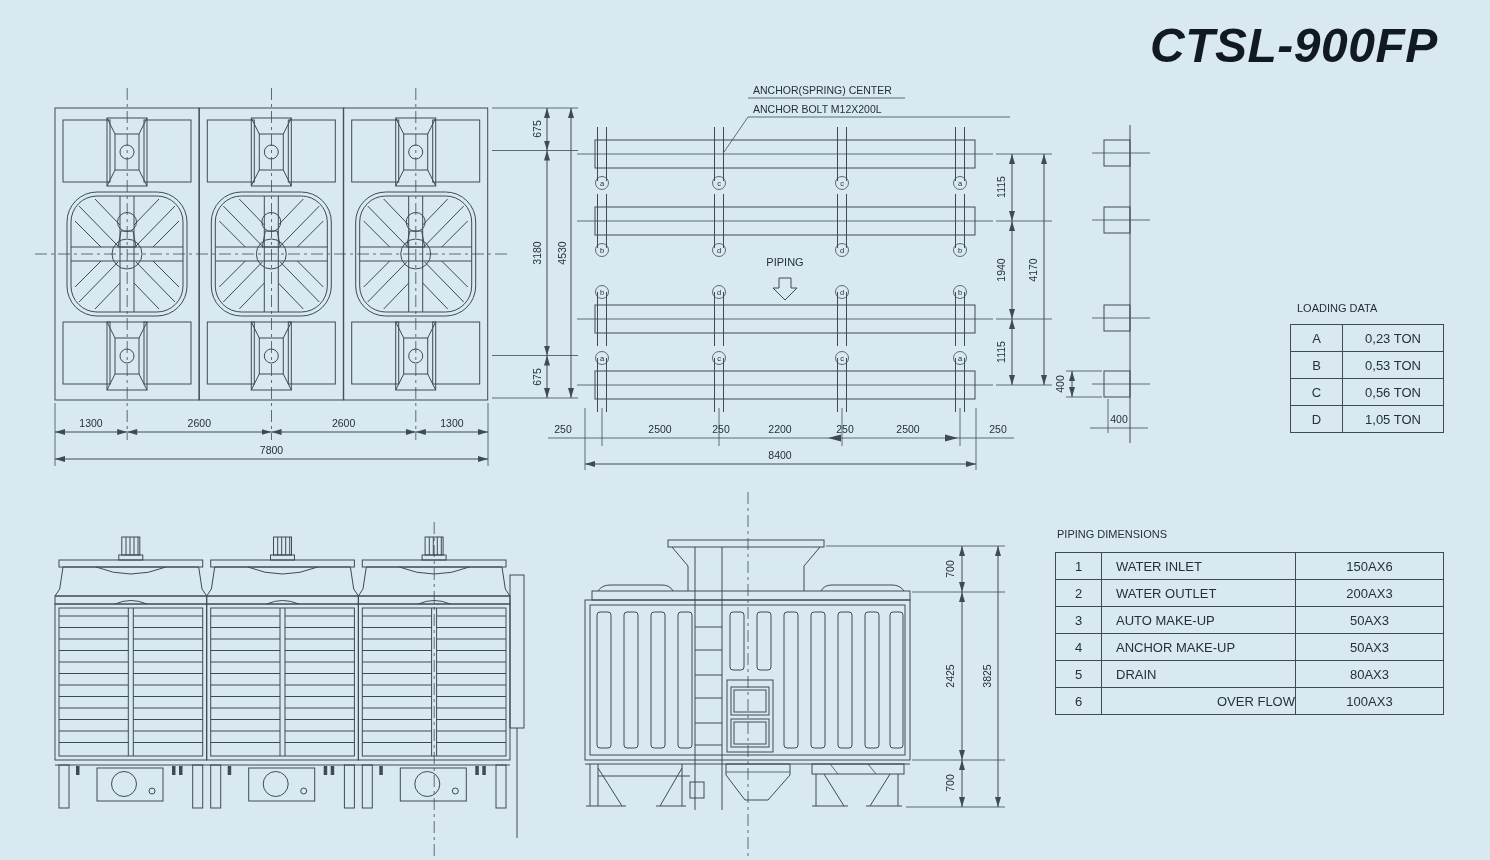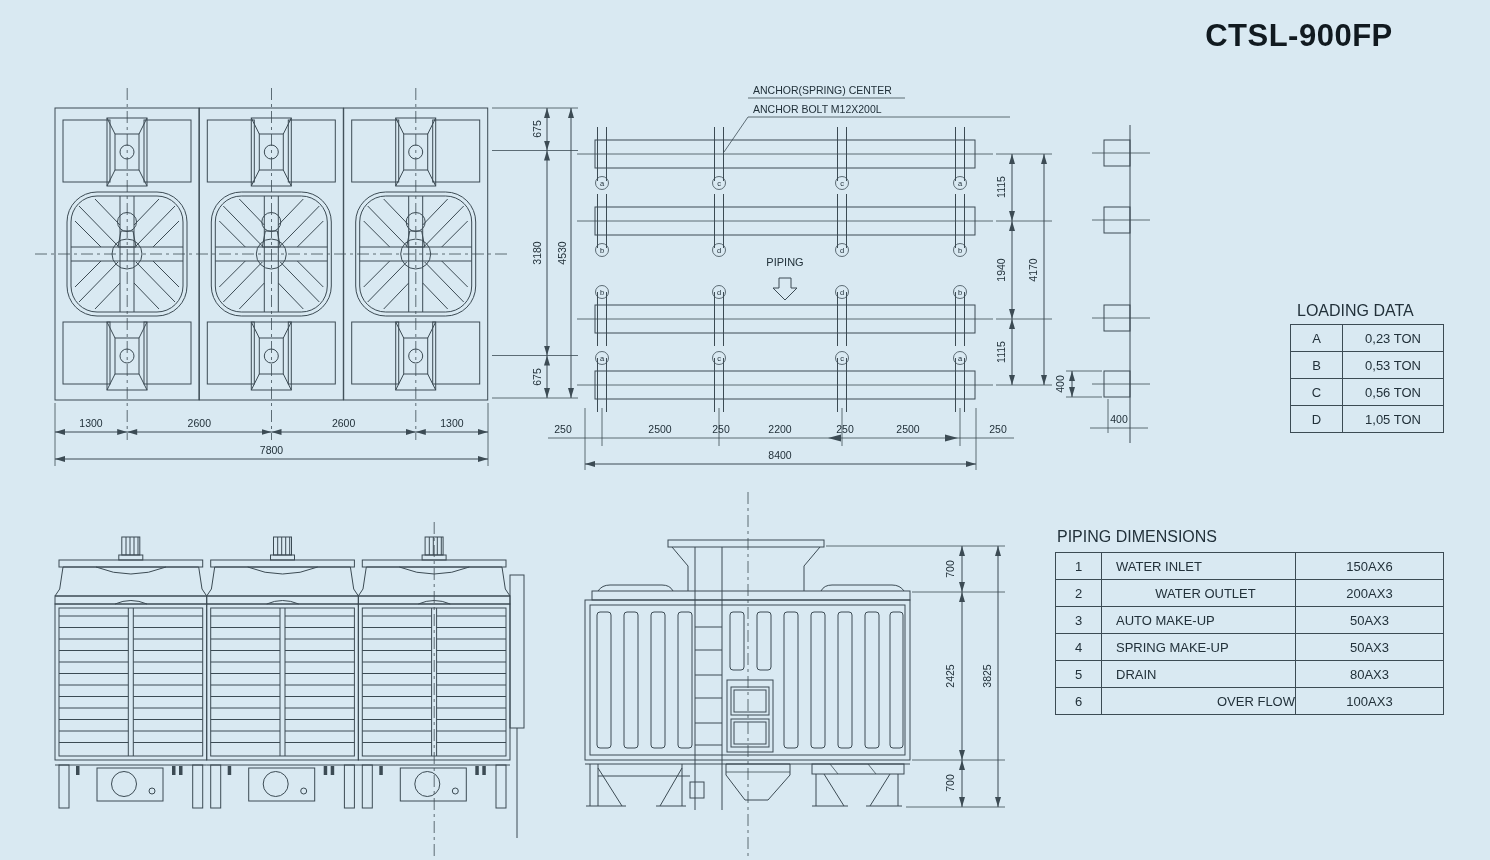--- a/index.html
+++ b/index.html
@@ -20,24 +20,24 @@
   .drawing .cl{stroke-dasharray:12 4 3 4;stroke-width:.8;}
   .drawing .thin{stroke-width:.8;}
   .drawing text{fill:var(--text);stroke:none;font-family:"Liberation Sans",sans-serif;}
   .drawing .dim{font-size:10.5px;text-anchor:middle;}
   .drawing .note{font-size:10.5px;}
   .drawing .lbl{font-size:7.5px;text-anchor:middle;}
   .drawing .arrow{fill:var(--line);stroke:none;}
   .drawing .dot{fill:var(--line);stroke:none;}
   .drawing .solid{fill:var(--line);stroke:none;}
   .page-title{
-    position:absolute;top:18px;left:1150px;width:298px;text-align:center;
-    font-size:31px;font-weight:bold;letter-spacing:.5px;color:#111a20;
+    position:absolute;top:18px;left:1150px;width:298px;text-align:left;
+    font-size:48px;font-weight:bold;letter-spacing:.5px;color:#111a20;font-style:italic;
   }
-  .tbl-title{position:absolute;font-size:16px;color:var(--text);}
+  .tbl-title{position:absolute;font-size:11px;color:var(--text);}
   table.dtable{border-collapse:collapse;position:absolute;table-layout:fixed;}
   table.dtable td,table.dtable th{
     border:1px solid var(--line);font-size:13px;font-weight:normal;
     text-align:center;vertical-align:middle;padding:0;color:var(--text);
     height:26px;overflow:hidden;white-space:nowrap;
   }
 </style>
 </head>
 <body>
 
@@ -471,31 +471,31 @@
         <col style="width:148px">
       </colgroup>
     <tbody>
       <tr>
         <td>1</td>
         <td style="text-align:left;padding-left:14px;">WATER INLET</td>
         <td>150AX6</td>
       </tr>
       <tr>
         <td>2</td>
-        <td style="text-align:center;padding-left:14px;">WATER OUTLET</td>
+        <td style="text-align:left;padding-left:14px;">WATER OUTLET</td>
         <td>200AX3</td>
       </tr>
       <tr>
         <td>3</td>
         <td style="text-align:left;padding-left:14px;margin-top:27px;">AUTO MAKE-UP</td>
         <td>50AX3</td>
       </tr>
       <tr>
         <td>4</td>
-        <td style="text-align:left;padding-left:14px;">SPRING MAKE-UP</td>
+        <td style="text-align:left;padding-left:14px;">ANCHOR MAKE-UP</td>
         <td>50AX3</td>
       </tr>
       <tr>
         <td>5</td>
         <td style="text-align:left;padding-left:14px;">DRAIN</td>
         <td>80AX3</td>
       </tr>
       <tr>
         <td>6</td>
         <td style="text-align:right;padding-left:14px;">OVER FLOW</td>

